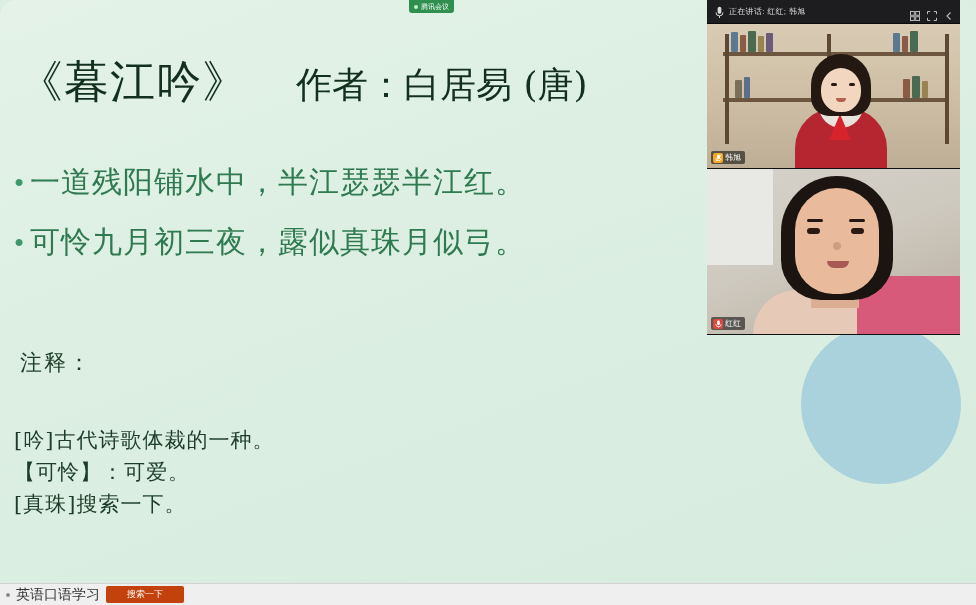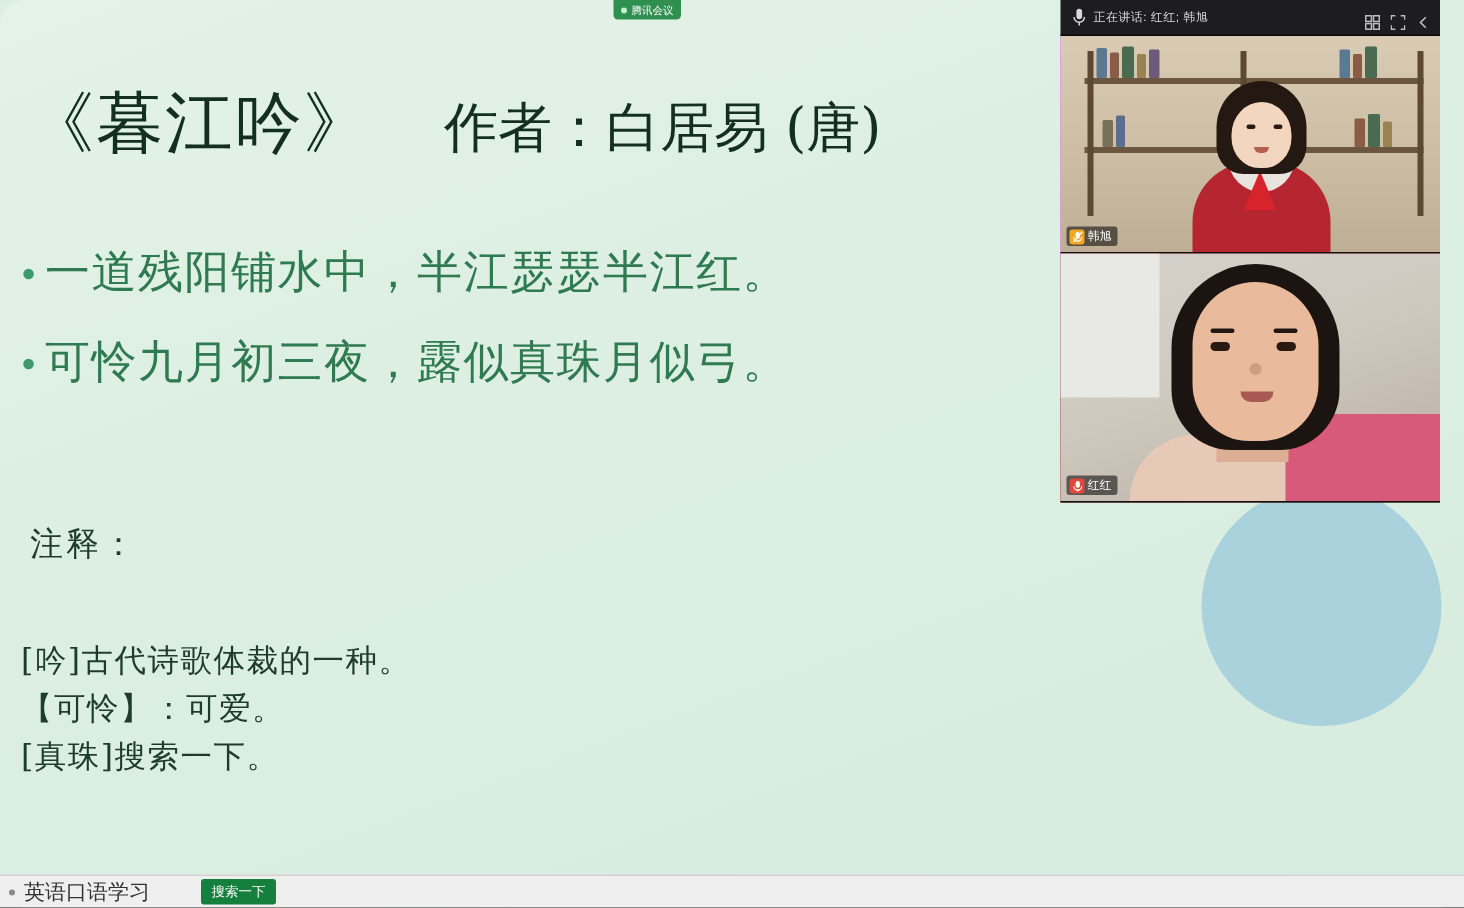--- a/index.html
+++ b/index.html
@@ -153,21 +153,21 @@
   }
   .bar-icon { width: 10px; height: 10px; display: block; }
 
   .video-tile {
     position: relative;
     width: 253px;
     overflow: hidden;
     border-bottom: 1px solid #111;
   }
   .tile-1 { height: 145px; background: #d946ef; }
-  .tile-2 { height: 166px; background: #7f1d1d; }
+  .tile-2 { height: 166px; background: #4c1d95; }
 
   
   .room-wall {
     position: absolute; inset: 0;
     background: linear-gradient(180deg, #d9cbb4 0%, #cdbda4 55%, #bdae95 100%);
   }
   .shelf {
     position: absolute;
     background: #6d5640;
     height: 4px;
@@ -355,29 +355,28 @@
     background: #8a8a8a;
     border-radius: 50%;
     flex: none;
   }
   .task-label {
     font-size: 14px;
     color: #333;
     white-space: nowrap;
   }
   .search-btn {
-    background: #15803d;
+    background: #c2410c;
     color: #fff;
     font-size: 9px;
-    padding: 2px 7px;
+    padding: 2px 21px;
     border-radius: 2px;
     border: none;
     white-space: nowrap;
     cursor: pointer;
-    margin-left: 28px;
   }
 </style>
 </head>
 <body>
 
 <div id="root">
 
   <div class="slide">
 
     <div class="slide-title-row">

